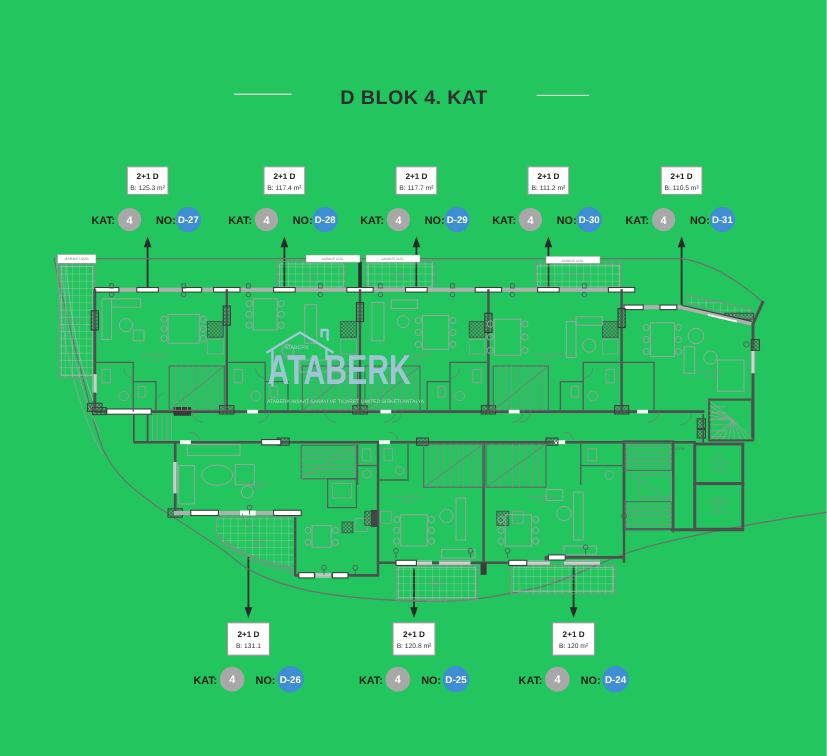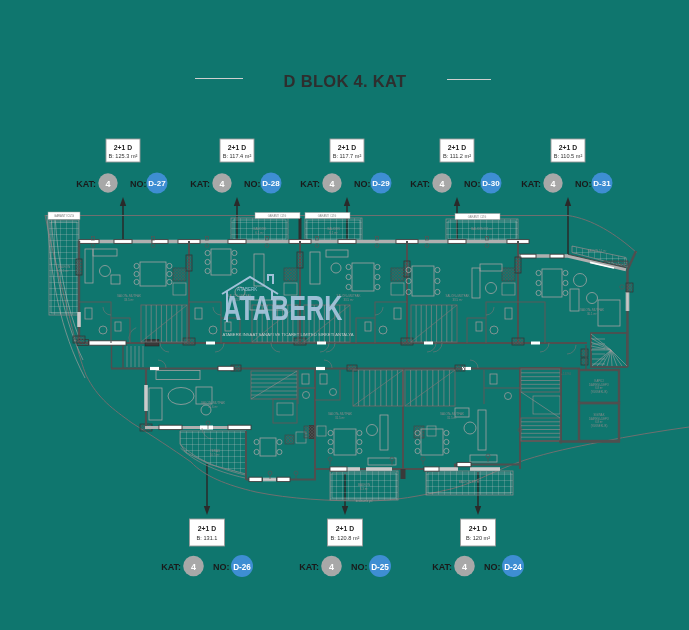--- a/index.html
+++ b/index.html
@@ -1,16 +1,16 @@
 <!DOCTYPE html>
 <html><head>
 <meta charset="utf-8">
 <style>
   html,body{margin:0;padding:0;background:#ffffff;}
-  #page{position:relative;width:689px;height:630px;background:#0f766e;overflow:hidden;
+  #page{position:relative;width:689px;height:630px;background:#22c55e;overflow:hidden;
         font-family:"Liberation Sans", sans-serif;}
   text{font-family:"Liberation Sans", sans-serif;}
 </style>
 </head>
 <body>
 <div id="page">
 <svg width="689" height="630" viewBox="0 0 689 630">
 <defs>
   <pattern id="tile" width="6" height="6" patternUnits="userSpaceOnUse">
     <path d="M6,0 L0,0 0,6" fill="none" stroke="#c9c9c9" stroke-width="0.5"></path>

